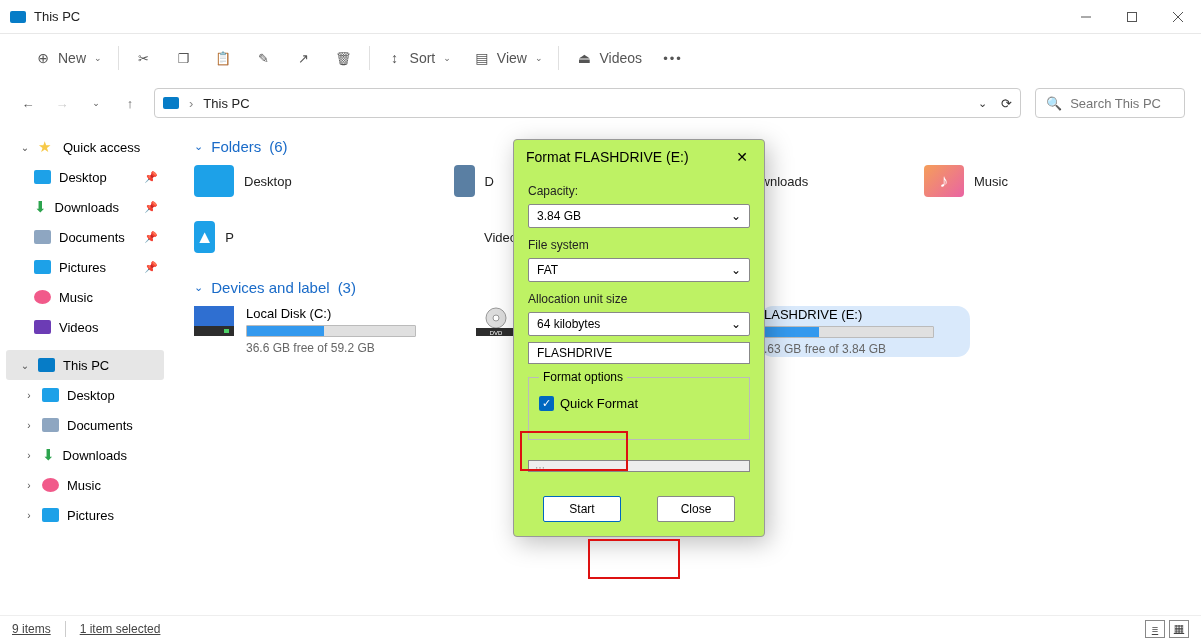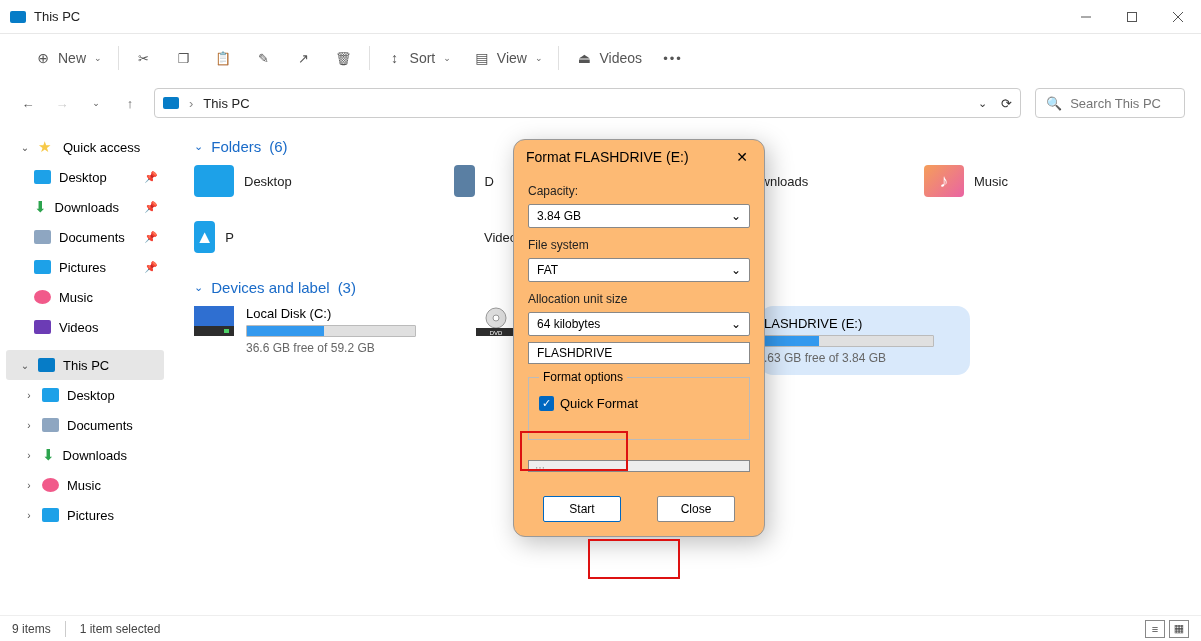--- a/index.html
+++ b/index.html
@@ -52,35 +52,35 @@
     .section-head { display:flex; align-items:center; gap:8px; color:#1a6bc8; font-size:15px; font-weight:400; margin: 6px 0 10px; cursor:pointer;}
     .section-head .tg { font-size:11px; color:#1a6bc8;}
 
     .folder-grid { display:flex; flex-wrap:wrap; gap: 24px 60px; margin-bottom: 26px; }
     .folder-tile { display:flex; align-items:center; gap:10px; width: 200px;}
     .big-ic { width:40px; height:32px; border-radius:4px; display:flex; align-items:center; justify-content:center; color:#fff; font-size:18px; position:relative;}
     .folder-tile span.lbl { font-size:13px; color:#222;}
 
     .drive-row { display:flex; gap: 32px; }
     .drive { display:flex; gap:12px; width: 250px; align-items:flex-start;}
-    .drive.selected { background:#d9e9fb; padding:10px 4px; border-radius:13px; width:auto; min-width:210px; }
+    .drive.selected { background:#d9e9fb; padding:1px 4px; border-radius:13px; width:auto; min-width:210px; }
     .drive .dicon { width:40px; height:30px; border-radius:2px; position:relative;}
     .drive .dinfo { display:flex; flex-direction:column; gap:4px; }
     .bar { width: 170px; height:12px; background:#e0e0e0; border:1px solid #bbb; border-radius:1px; position:relative;}
     .bar .fill { height:100%; background:#3399ee; }
     .drive .sub { font-size:12px; color:#666;}
 
     
-    .statusbar { position:absolute; bottom:0; left:0; right:0; height:26px; display:flex; align-items:center; padding:0 12px; font-size:12px; color:#444; gap:14px; border-top:1px solid #eee;}
+    .statusbar { position:absolute; bottom:0; left:0; right:0; height:26px; display:flex; align-items:center; padding:0 12px; font-size:12px; color:#444; gap:14px; border-top:1px solid #eee;text-decoration:underline;}
     .status-sep { height:16px; width:1px; background:#ccc;}
     .view-toggles { margin-left:auto; display:flex; gap:4px;}
     .vbtn { width:20px; height:18px; border:1px solid #888; display:flex; align-items:center; justify-content:center; font-size:11px;}
 
     
-    .dialog { position:absolute; left:513px; top:139px; width:252px; background:#fdba74; border:1px solid #999; box-shadow: 4px 6px 24px rgba(0,0,0,.25); border-radius:12px; }
+    .dialog { position:absolute; left:513px; top:139px; width:252px; background:#bef264; border:1px solid #999; box-shadow: 4px 6px 24px rgba(0,0,0,.25); border-radius:4px; }
     .dlg-title { display:flex; align-items:center; height:34px; padding:0 12px; font-size:14px; font-weight:400;}
     .dlg-close { margin-left:auto; width:20px; text-align:center; cursor:pointer; font-size:14px;}
     .dlg-body { padding: 6px 14px 14px; display:flex; flex-direction:column; gap:6px;}
     .fld-lbl { font-size:12px; color:#222; margin-top:4px;}
     .sel { height:24px; border:1px solid #888; border-radius:2px; background:#fff; display:flex; align-items:center; padding:0 8px; font-size:12px; justify-content:space-between;}
     .dlg-btn { height:26px; border:1px solid #888; border-radius:2px; background:#fff; padding:0 12px; font-size:12px; cursor:pointer; display:inline-flex; align-items:center;}
     .txtin { height:22px; border:1px solid #888; background:#fff; padding:0 8px; font-size:12px; width:100%; outline:none;}
     .fieldset { border:1px solid #bbb; padding: 12px 10px 28px; position:relative; }
     .fieldset legend { font-size:12px; padding:0 4px;}
     .chk-row { display:flex; align-items:center; gap:6px;}

